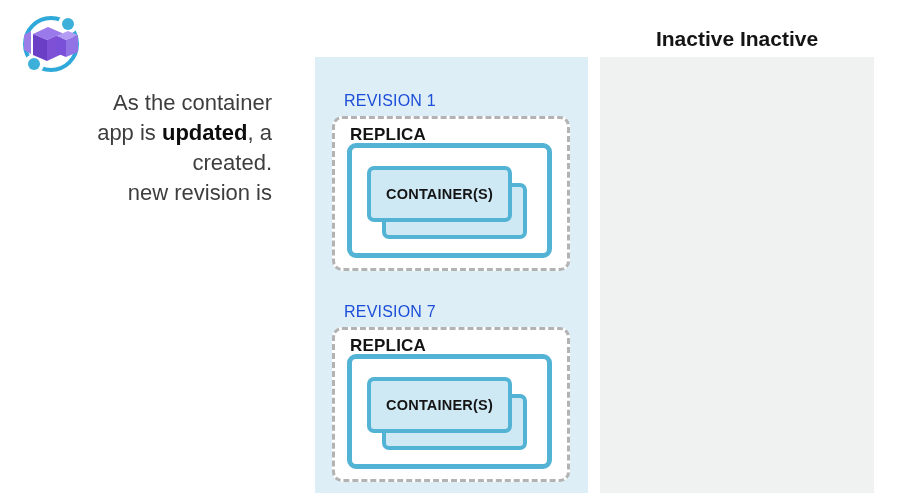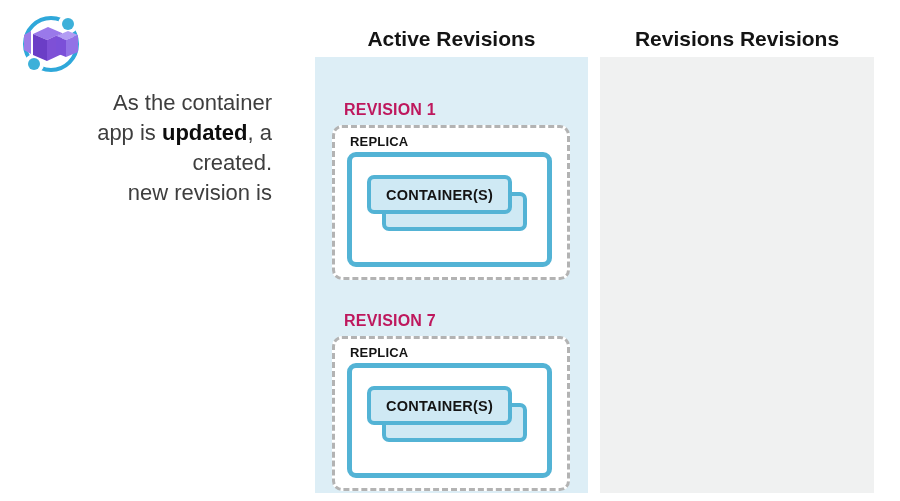--- a/index.html
+++ b/index.html
@@ -43,60 +43,60 @@
   
   .panel { position: absolute; top: 57px; height: 436px; }
   .panel.active { left: 315px; width: 273px; background: var(--active-panel-bg, #ddeef6); }
   .panel.inactive { left: 600px; width: 274px; background: var(--inactive-panel-bg, #f0f1f1); }
 
   
   .revision { position: absolute; left: 17px; width: 238px; }
   .revision.r1 { top: 27px; }
   .revision.r2 { top: 238px; }
   .rev-label {
-    margin: 17px 0 6px 12px;
+    margin: 8px 0 6px 12px;
     font-size: 16px;
-    font-weight: 700;
-    color: #be185d;
+    font-weight: 400;
+    color: #1d4ed8;
     letter-spacing: 0.2px;
   }
   .rev-box {
     position: relative;
     box-sizing: border-box;
     width: 238px;
     height: 155px;
     background: #ffffff;
     border: 3px dashed var(--dashed-gray, #b3b3b3);
     border-radius: 10px;
   }
   .replica-label {
     position: absolute;
     left: 15px;
     top: 6px;
-    font-size: 13px;
+    font-size: 17px;
     font-weight: 700;
     color: #141414;
     letter-spacing: 0.2px;
   }
   .replica-box {
     position: absolute;
     left: 12px;
     top: 24px;
     box-sizing: border-box;
     width: 205px;
     height: 115px;
     background: #ffffff;
     border: 5px solid var(--outline-blue, #53b3d5);
     border-radius: 9px;
   }
   .container-box {
     position: absolute;
     box-sizing: border-box;
     width: 145px;
-    height: 39px;
+    height: 56px;
     background: var(--container-fill, #cfe9f4);
     border: 4px solid var(--outline-blue, #53b3d5);
     border-radius: 7px;
   }
   .container-box.back { left: 30px; top: 35px; }
   .container-box.front {
     left: 15px; top: 18px;
     display: flex; align-items: center; justify-content: center;
     font-size: 14.5px; font-weight: 700; color: #141414;
     letter-spacing: 0.2px;
@@ -124,22 +124,21 @@
     </svg>
   </div>
 
   <div class="desc">
     <div><span>As the container</span></div>
     <div><span>app is </span><span class="bold">updated</span><span>, a</span></div>
     <div><span>created.</span></div>
     <div><span>new revision is</span></div>
   </div>
 
-  <div class="col-header active-header">Active Revisions</div>
-  <div class="col-header inactive-header">Revisions Revisions</div>
+  <div class="col-header inactive-header">Inactive Inactive</div>
 
   <div class="panel active">
 
     <div class="revision r1">
       <div class="rev-label">REVISION 1</div>
       <div class="rev-box">
         <div class="replica-label">REPLICA</div>
         <div class="replica-box">
           <div class="container-box back"></div>
           <div class="container-box front">

